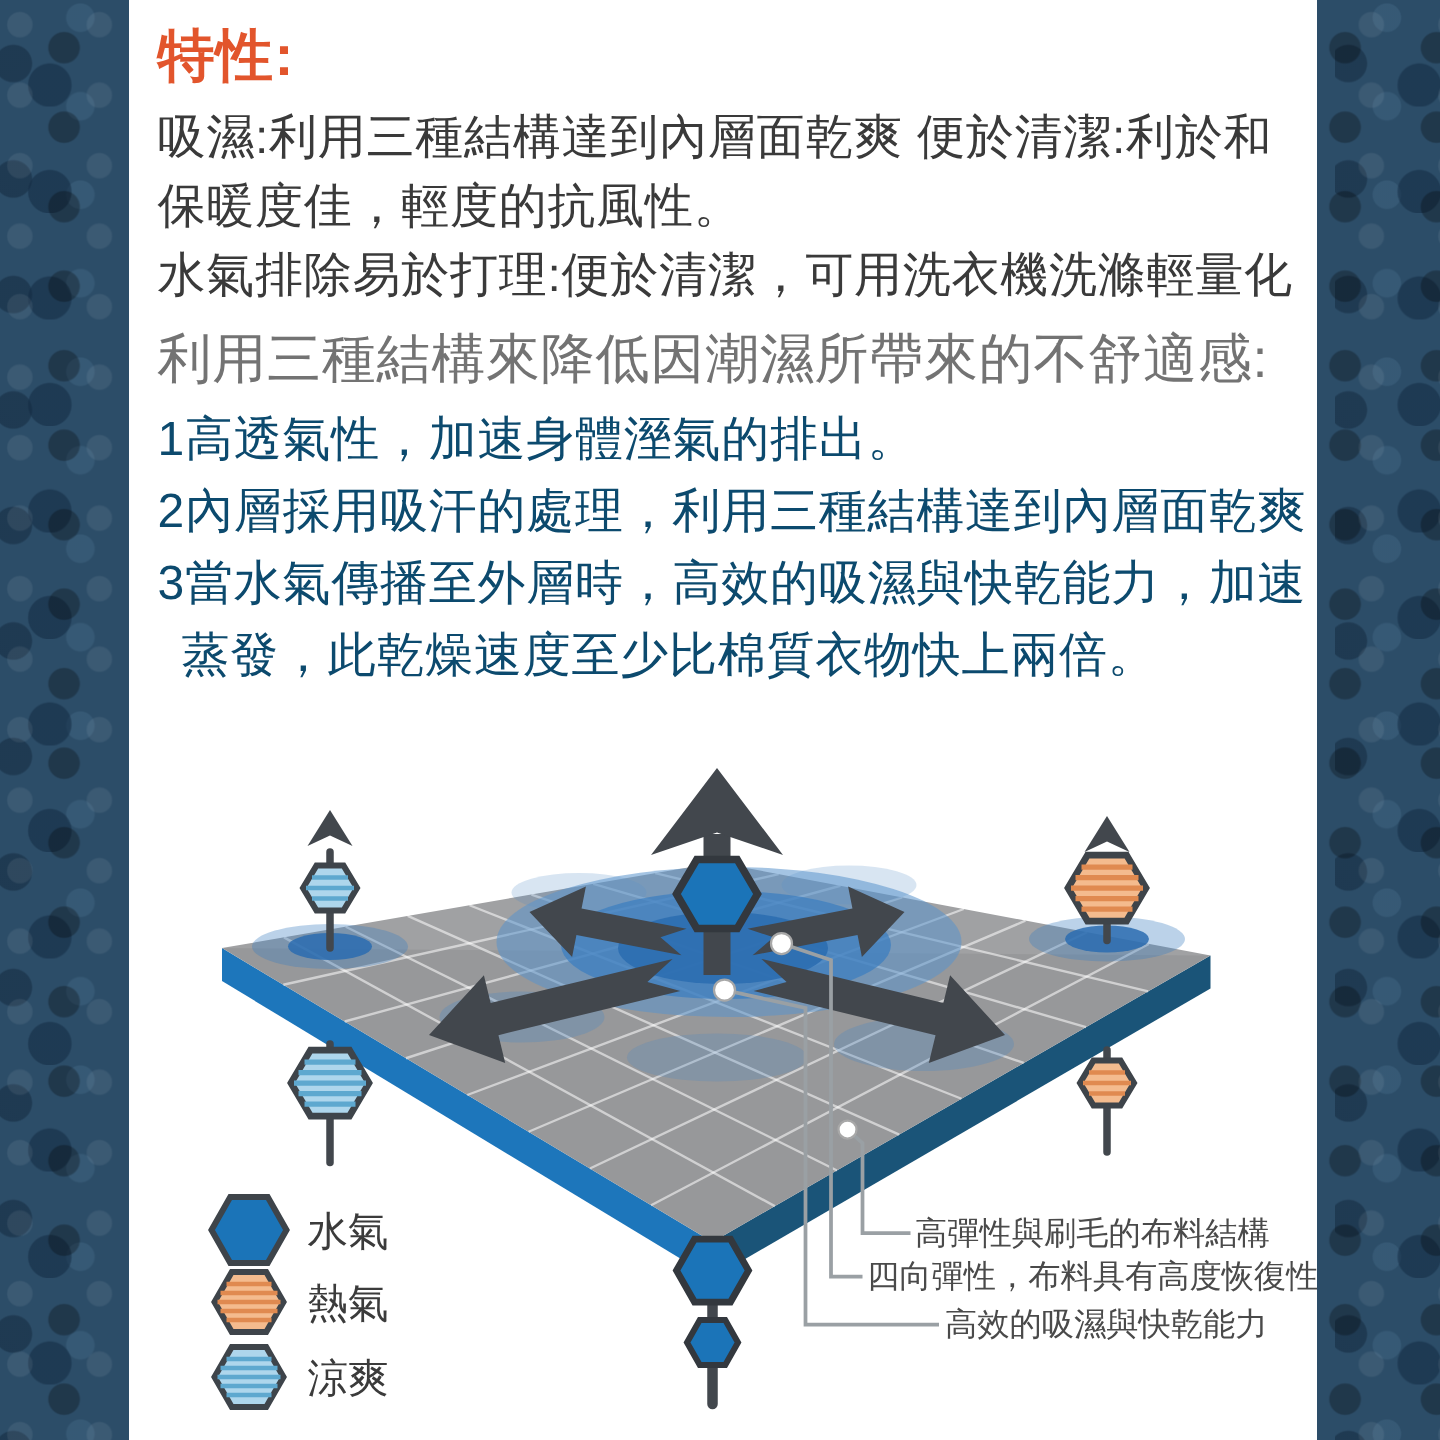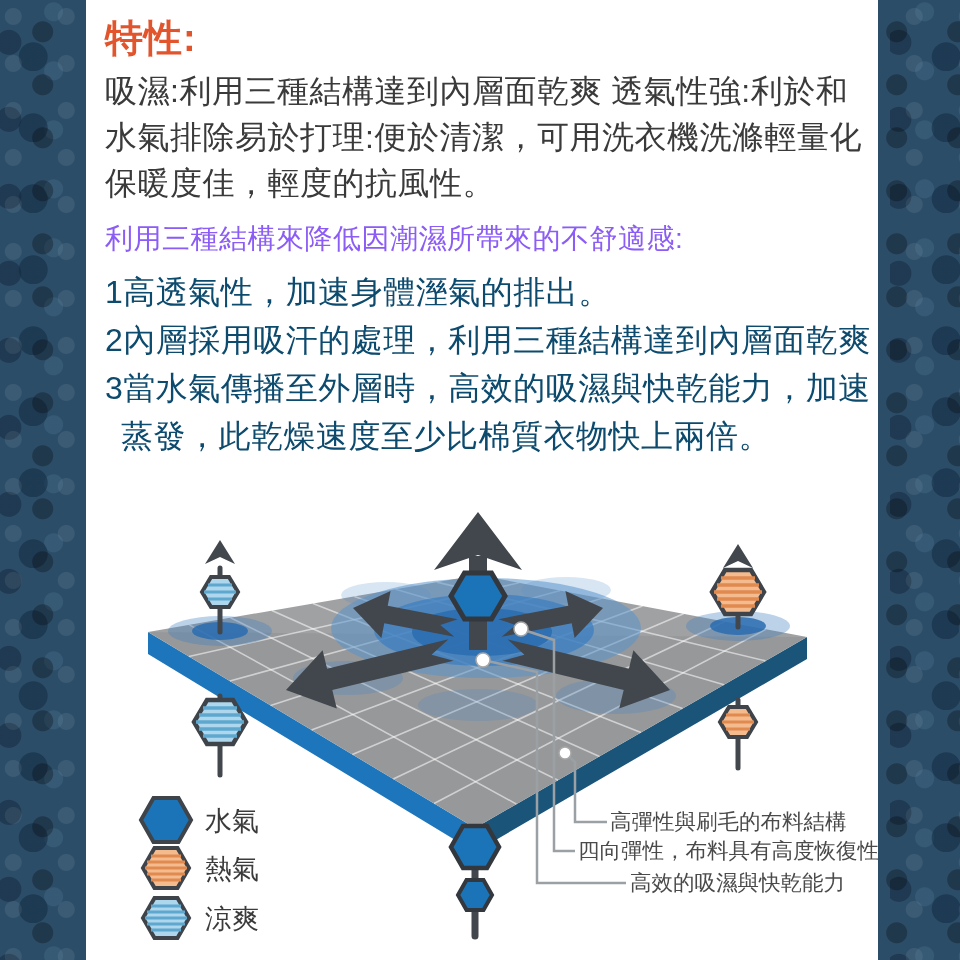--- a/index.html
+++ b/index.html
@@ -11,35 +11,35 @@
       radial-gradient(circle at 70% 60%, rgba(0,0,0,.28) 0 10px, transparent 11px),
       radial-gradient(circle at 40% 80%, rgba(18,42,66,.55) 0 14px, transparent 15px),
       radial-gradient(circle at 80% 20%, rgba(80,120,150,.28) 0 9px, transparent 10px),
       radial-gradient(circle at 10% 55%, rgba(15,35,55,.45) 0 12px, transparent 13px);
     background-size:53px 47px, 61px 53px, 83px 71px, 67px 59px, 89px 77px;
   }
   .panel{position:absolute;left:86px;top:0;width:792px;height:960px;background:#ffffff;}
   .content{position:absolute;left:19px;top:12px;right:12px;}
   .title{font-size:38px;line-height:52px;color:#e2552c;font-weight:bold;letter-spacing:1px;margin-bottom:4px;}
   .pline{font-size:32px;line-height:46px;color:#3a3a3a;letter-spacing:.5px;white-space:nowrap;}
-  .heading{font-size:28px;line-height:46px;color:#8b5cf6;letter-spacing:.5px;margin-top:10px;margin-bottom:6px;white-space:nowrap;}
+  .heading{font-size:36px;line-height:46px;color:#737373;letter-spacing:.5px;margin-top:10px;margin-bottom:6px;white-space:nowrap;}
   .point{font-size:32px;line-height:48px;color:#0c4a6e;letter-spacing:.5px;white-space:nowrap;}
   .point.indent{padding-left:16px;}
   .diagram{position:absolute;left:0;top:500px;width:792px;height:460px;}
   svg text{font-family:"Liberation Sans",sans-serif;}
 </style>
 </head>
 <body>
 
 <div class="panel">
   <div class="content">
     <div class="title">特性:</div>
-    <div class="pline">吸濕:利用三種結構達到內層面乾爽 透氣性強:利於和</div>
+    <div class="pline">吸濕:利用三種結構達到內層面乾爽 便於清潔:利於和</div>
+    <div class="pline">保暖度佳，輕度的抗風性。</div>
     <div class="pline">水氣排除易於打理:便於清潔，可用洗衣機洗滌輕量化</div>
-    <div class="pline">保暖度佳，輕度的抗風性。</div>
     <div class="heading">利用三種結構來降低因潮濕所帶來的不舒適感:</div>
     <div class="point">1高透氣性，加速身體溼氣的排出。</div>
     <div class="point">2內層採用吸汗的處理，利用三種結構達到內層面乾爽</div>
     <div class="point">3當水氣傳播至外層時，高效的吸濕與快乾能力，加速</div>
     <div class="point indent">蒸發，此乾燥速度至少比棉質衣物快上兩倍。</div>
   </div>
 
   <svg class="diagram" viewBox="0 0 792 460">
 
     <polygon points="62,132 389,328 389,352 62,154" fill="#1d76bb"></polygon>

